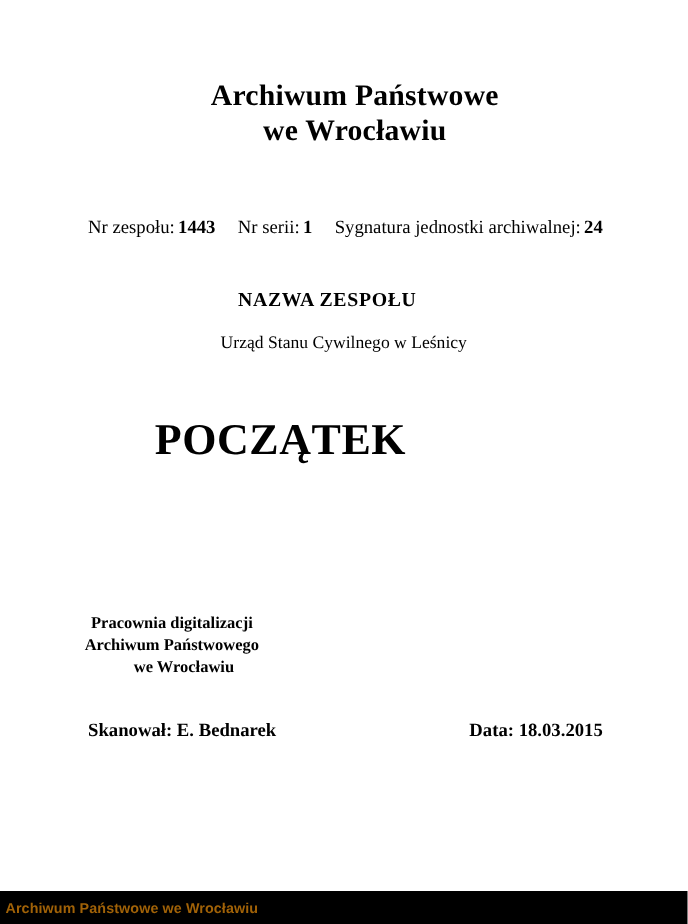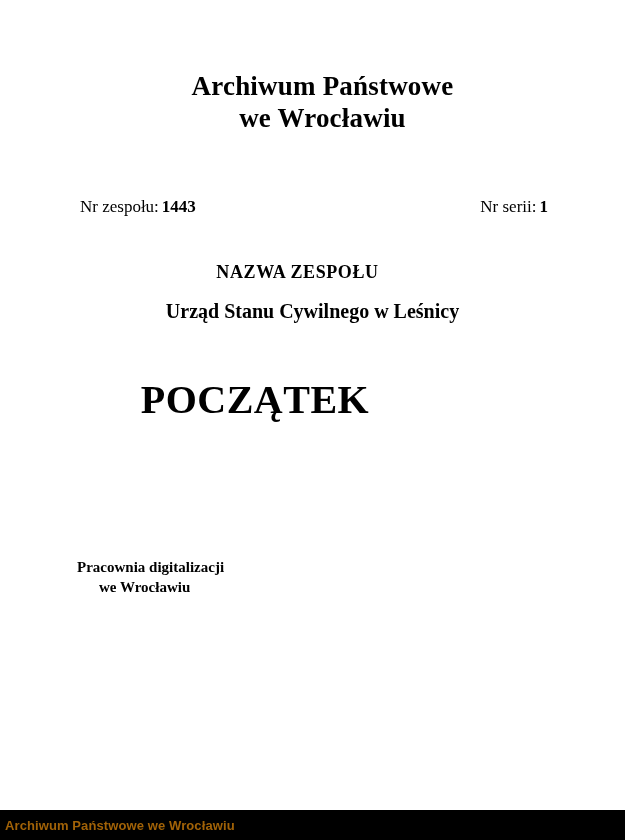--- a/index.html
+++ b/index.html
@@ -80,22 +80,22 @@
     font-size: 18px;
     line-height: 22px;
     letter-spacing: 0.6px;
   }
   .fond-name {
     position: absolute;
     left: 0;
     top: 299px;
     width: 625px;
     text-align: center;
-    font-weight: bold;
-    font-size: 20px;
+    font-weight: normal;
+    font-size: 16px;
     line-height: 25px;
   }
 
   
   .marker-word {
     position: absolute;
     left: 0;
     top: 377px;
     width: 510px;
     text-align: center;
@@ -106,21 +106,21 @@
   }
 
   
   .lab-block {
     position: absolute;
     left: 77px;
     top: 557px;
     font-weight: bold;
     font-size: 15px;
     line-height: 20px;
-    text-align: left;
+    text-align: center;
   }
   .lab-block .line {
     display: block;
     white-space: nowrap;
   }
   .lab-block .line.indented {
     padding-left: 22px;
   }
 
   
@@ -170,30 +170,36 @@
 <div class="page">
 
   <div class="archive-title">
     <span class="line">Archiwum Państwowe</span>
     <span class="line">we Wrocławiu</span>
   </div>
 
   <div class="ref-line">
     <span class="ref-group"><span class="ref-label">Nr zespołu:</span><span class="ref-value">1443</span></span>
     <span class="ref-group"><span class="ref-label">Nr serii:</span><span class="ref-value">1</span></span>
+    <span class="ref-group"><span class="ref-label">Sygnatura jednostki archiwalnej:</span><span class="ref-value">24</span></span>
   </div>
 
   <div class="fond-heading">NAZWA ZESPOŁU</div>
   <div class="fond-name">Urząd Stanu Cywilnego w Leśnicy</div>
 
   <div class="marker-word">POCZĄTEK</div>
 
   <div class="lab-block">
     <span class="line">Pracownia digitalizacji</span>
+    <span class="line">Archiwum Państwowego</span>
     <span class="line indented">we Wrocławiu</span>
   </div>
 
+  <div class="scan-line">
+    <span class="seg">Skanował: E. Bednarek</span>
+    <span class="seg">Data: 18.03.2015</span>
+  </div>
 
   <div class="footer-bar">
     <span class="footer-text">Archiwum Państwowe we Wrocławiu</span>
   </div>
 
 </div>
 
 </body></html>

